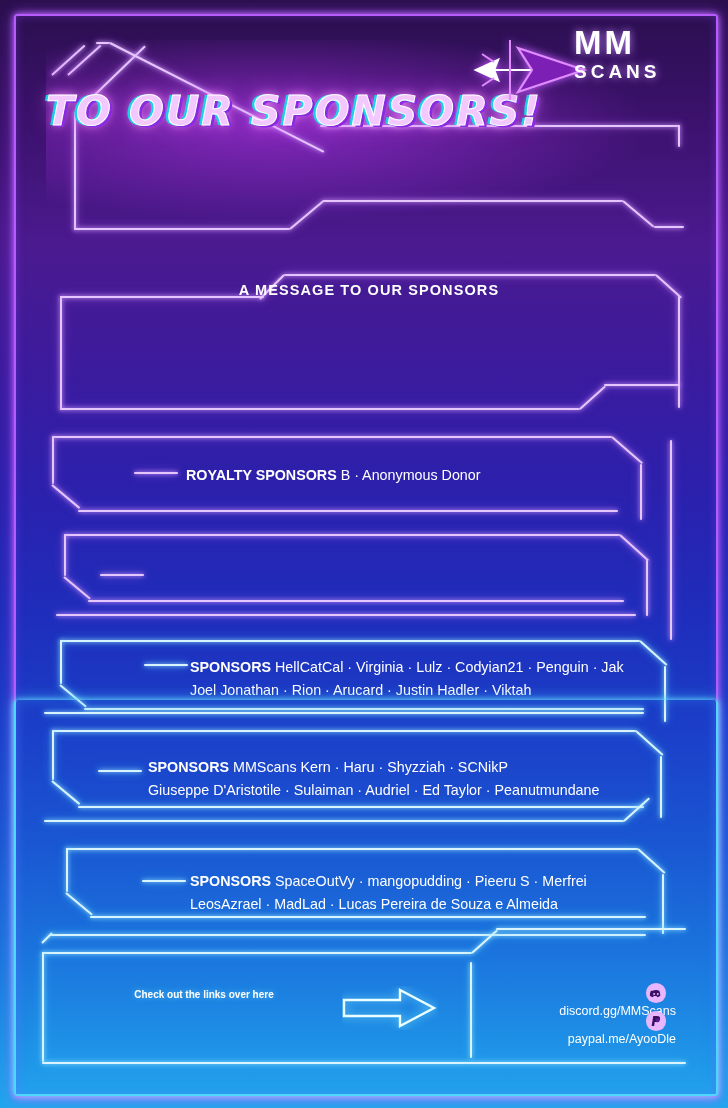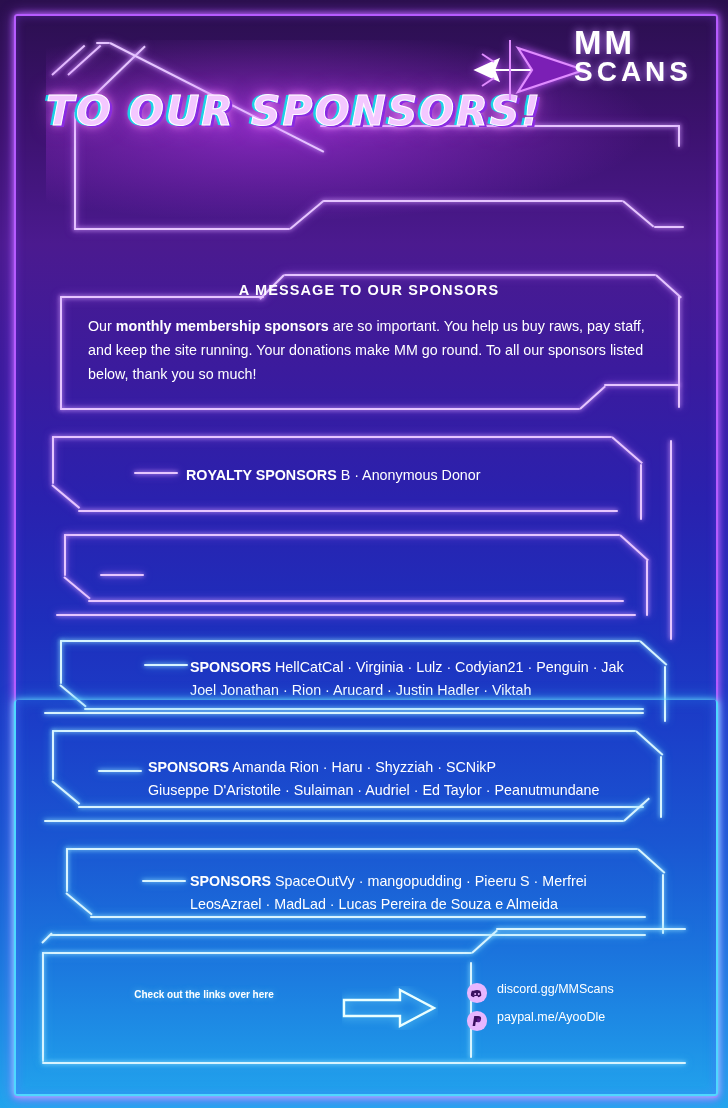--- a/index.html
+++ b/index.html
@@ -112,21 +112,21 @@
     font-weight: bold;
     font-size: 33px;
     letter-spacing: 3px;
     color: #ffffff;
     text-shadow: 0 0 8px rgba(200,140,255,.9);
     line-height: 30px;
   }
   .logo-scans {
     font-family: "Liberation Sans", sans-serif;
     font-weight: bold;
-    font-size: 28px;
+    font-size: 19px;
     letter-spacing: 4px;
     color: #ffffff;
     text-shadow: 0 0 8px rgba(200,140,255,.9);
     line-height: 28px;
   }
 
   
   .sec {
     position: absolute;
     color: #ffffff;
@@ -172,23 +172,24 @@
     height: 44px;
   }
   .links {
     position: absolute;
     right: 52px;
     top: 982px;
     width: 210px;
   }
   .link-row {
     display: flex;
-    align-items: flex-start;
+    align-items: flex-end;
     height: 24px;
     margin-bottom: 4px;
+    flex-direction: column;
   }
   .link-row .ico {
     width: 22px; height: 22px;
     margin-right: 9px;
     flex: 0 0 22px;
     display: flex; align-items: center; justify-content: center;
   }
   .link-row .txt {
     font-size: 12.5px;
     color: #ffffff;
@@ -251,23 +252,20 @@
   <div class="line" style="left:678px; top:296px; width:2px; height:112px;"></div>
   <div class="diag" style="left:284px; top:274px; width:34px; transform: rotate(135deg);"></div>
   <div class="line" style="left:60px; top:296px; width:2px; height:114px;"></div>
   <div class="line" style="left:60px; top:296px; width:204px; height:2px;"></div>
   <div class="line" style="left:60px; top:408px; width:520px; height:2px;"></div>
   <div class="diag" style="left:580px; top:408px; width:34px; transform: rotate(-42deg);"></div>
   <div class="line" style="left:604px; top:384px; width:76px; height:2px;"></div>
 
   <div class="sec" style="left:88px; top:282px; width:562px;">
     <div class="sec-head-center">A MESSAGE TO OUR SPONSORS</div>
-    <div class="body-text" style="margin-top:16px;">
-      <span>Our </span><b>monthly membership sponsors</b><span> are so important. You help us buy raws, pay staff, and keep the site running. Your donations make MM go round. To all our sponsors listed below, thank you so much!</span>
-    </div>
   </div>
 
   <div class="line" style="left:52px; top:436px; width:560px; height:2px;"></div>
   <div class="diag" style="left:612px; top:436px; width:40px; transform: rotate(41deg);"></div>
   <div class="line" style="left:640px; top:464px; width:2px; height:56px;"></div>
   <div class="line" style="left:52px; top:436px; width:2px; height:48px;"></div>
   <div class="diag" style="left:52px; top:484px; width:36px; transform: rotate(40deg);"></div>
   <div class="line" style="left:78px; top:510px; width:540px; height:2px;"></div>
   <div class="line" style="left:134px; top:472px; width:44px; height:2px;"></div>
   <div class="line" style="left:670px; top:440px; width:2px; height:200px;"></div>
@@ -312,21 +310,21 @@
   <div class="line b" style="left:52px; top:730px; width:2px; height:50px;"></div>
   <div class="diag b" style="left:52px; top:780px; width:36px; transform: rotate(40deg);"></div>
   <div class="line b" style="left:78px; top:806px; width:566px; height:2px;"></div>
   <div class="line b" style="left:98px; top:770px; width:44px; height:2px;"></div>
   <div class="line b" style="left:44px; top:820px; width:580px; height:2px;"></div>
   <div class="diag b" style="left:624px; top:820px; width:34px; transform: rotate(-42deg);"></div>
 
   <div class="sec" style="left:148px; top:756px; width:520px;">
     <div class="names">
       <span class="lbl">SPONSORS</span>
-      <span>Amanda Rion · Haru · Shyzziah · SCNikP</span>
+      <span>MMScans Kern · Haru · Shyzziah · SCNikP</span>
     </div>
     <div class="names">Giuseppe D'Aristotile · Sulaiman · Audriel · Ed Taylor · Peanutmundane</div>
   </div>
 
   <div class="line b" style="left:66px; top:848px; width:572px; height:2px;"></div>
   <div class="diag b" style="left:638px; top:848px; width:36px; transform: rotate(42deg);"></div>
   <div class="line b" style="left:662px; top:874px; width:2px; height:60px;"></div>
   <div class="line b" style="left:66px; top:848px; width:2px; height:44px;"></div>
   <div class="diag b" style="left:66px; top:892px; width:34px; transform: rotate(40deg);"></div>
   <div class="line b" style="left:90px; top:916px; width:556px; height:2px;"></div>

